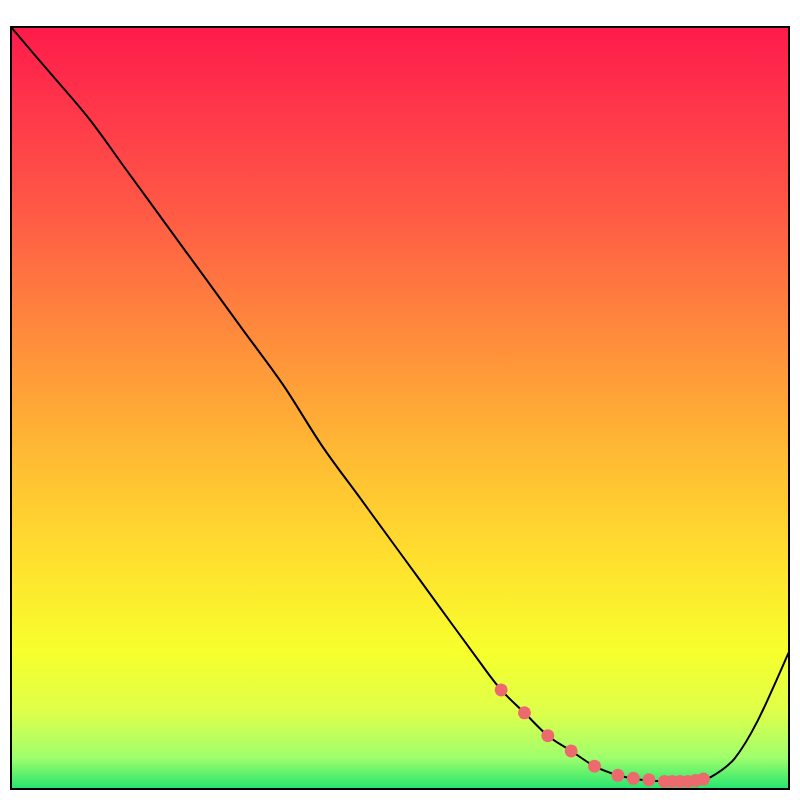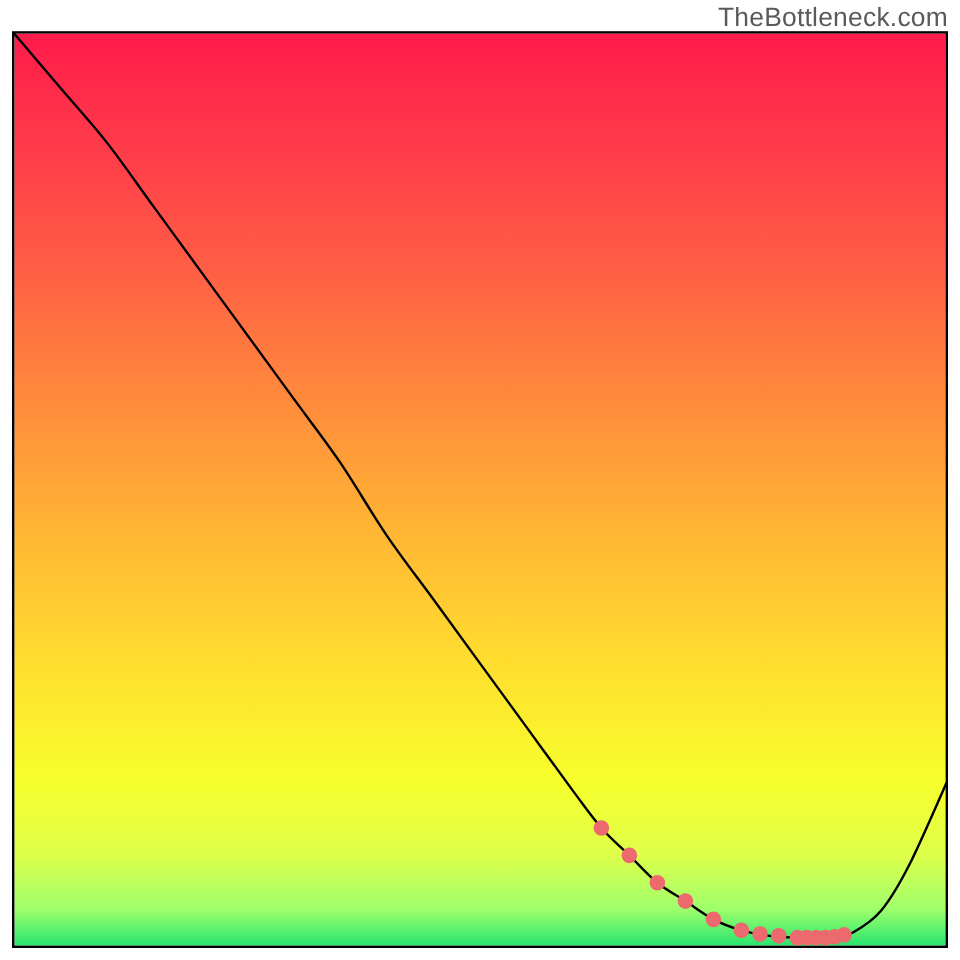--- a/index.html
+++ b/index.html
@@ -27,21 +27,20 @@
   }
   svg {
     position: absolute;
     inset: 0;
   }
 </style>
 </head>
 <body>
 
 <div class="stage">
-  <div class="watermark">TheBottleneck.com</div>
   <svg id="svg" width="800" height="800" viewBox="0 0 800 800">
     <defs>
       <linearGradient id="bg-grad" x1="0" y1="0" x2="0" y2="1">
           <stop offset="0%" stop-color="#ff1b4b"></stop>
           <stop offset="12%" stop-color="#ff3a4a"></stop>
           <stop offset="25%" stop-color="#ff5c45"></stop>
           <stop offset="40%" stop-color="#ff8a3c"></stop>
           <stop offset="55.00000000000001%" stop-color="#ffb734"></stop>
           <stop offset="70%" stop-color="#ffe02e"></stop>
           <stop offset="82%" stop-color="#f7ff2c"></stop>

